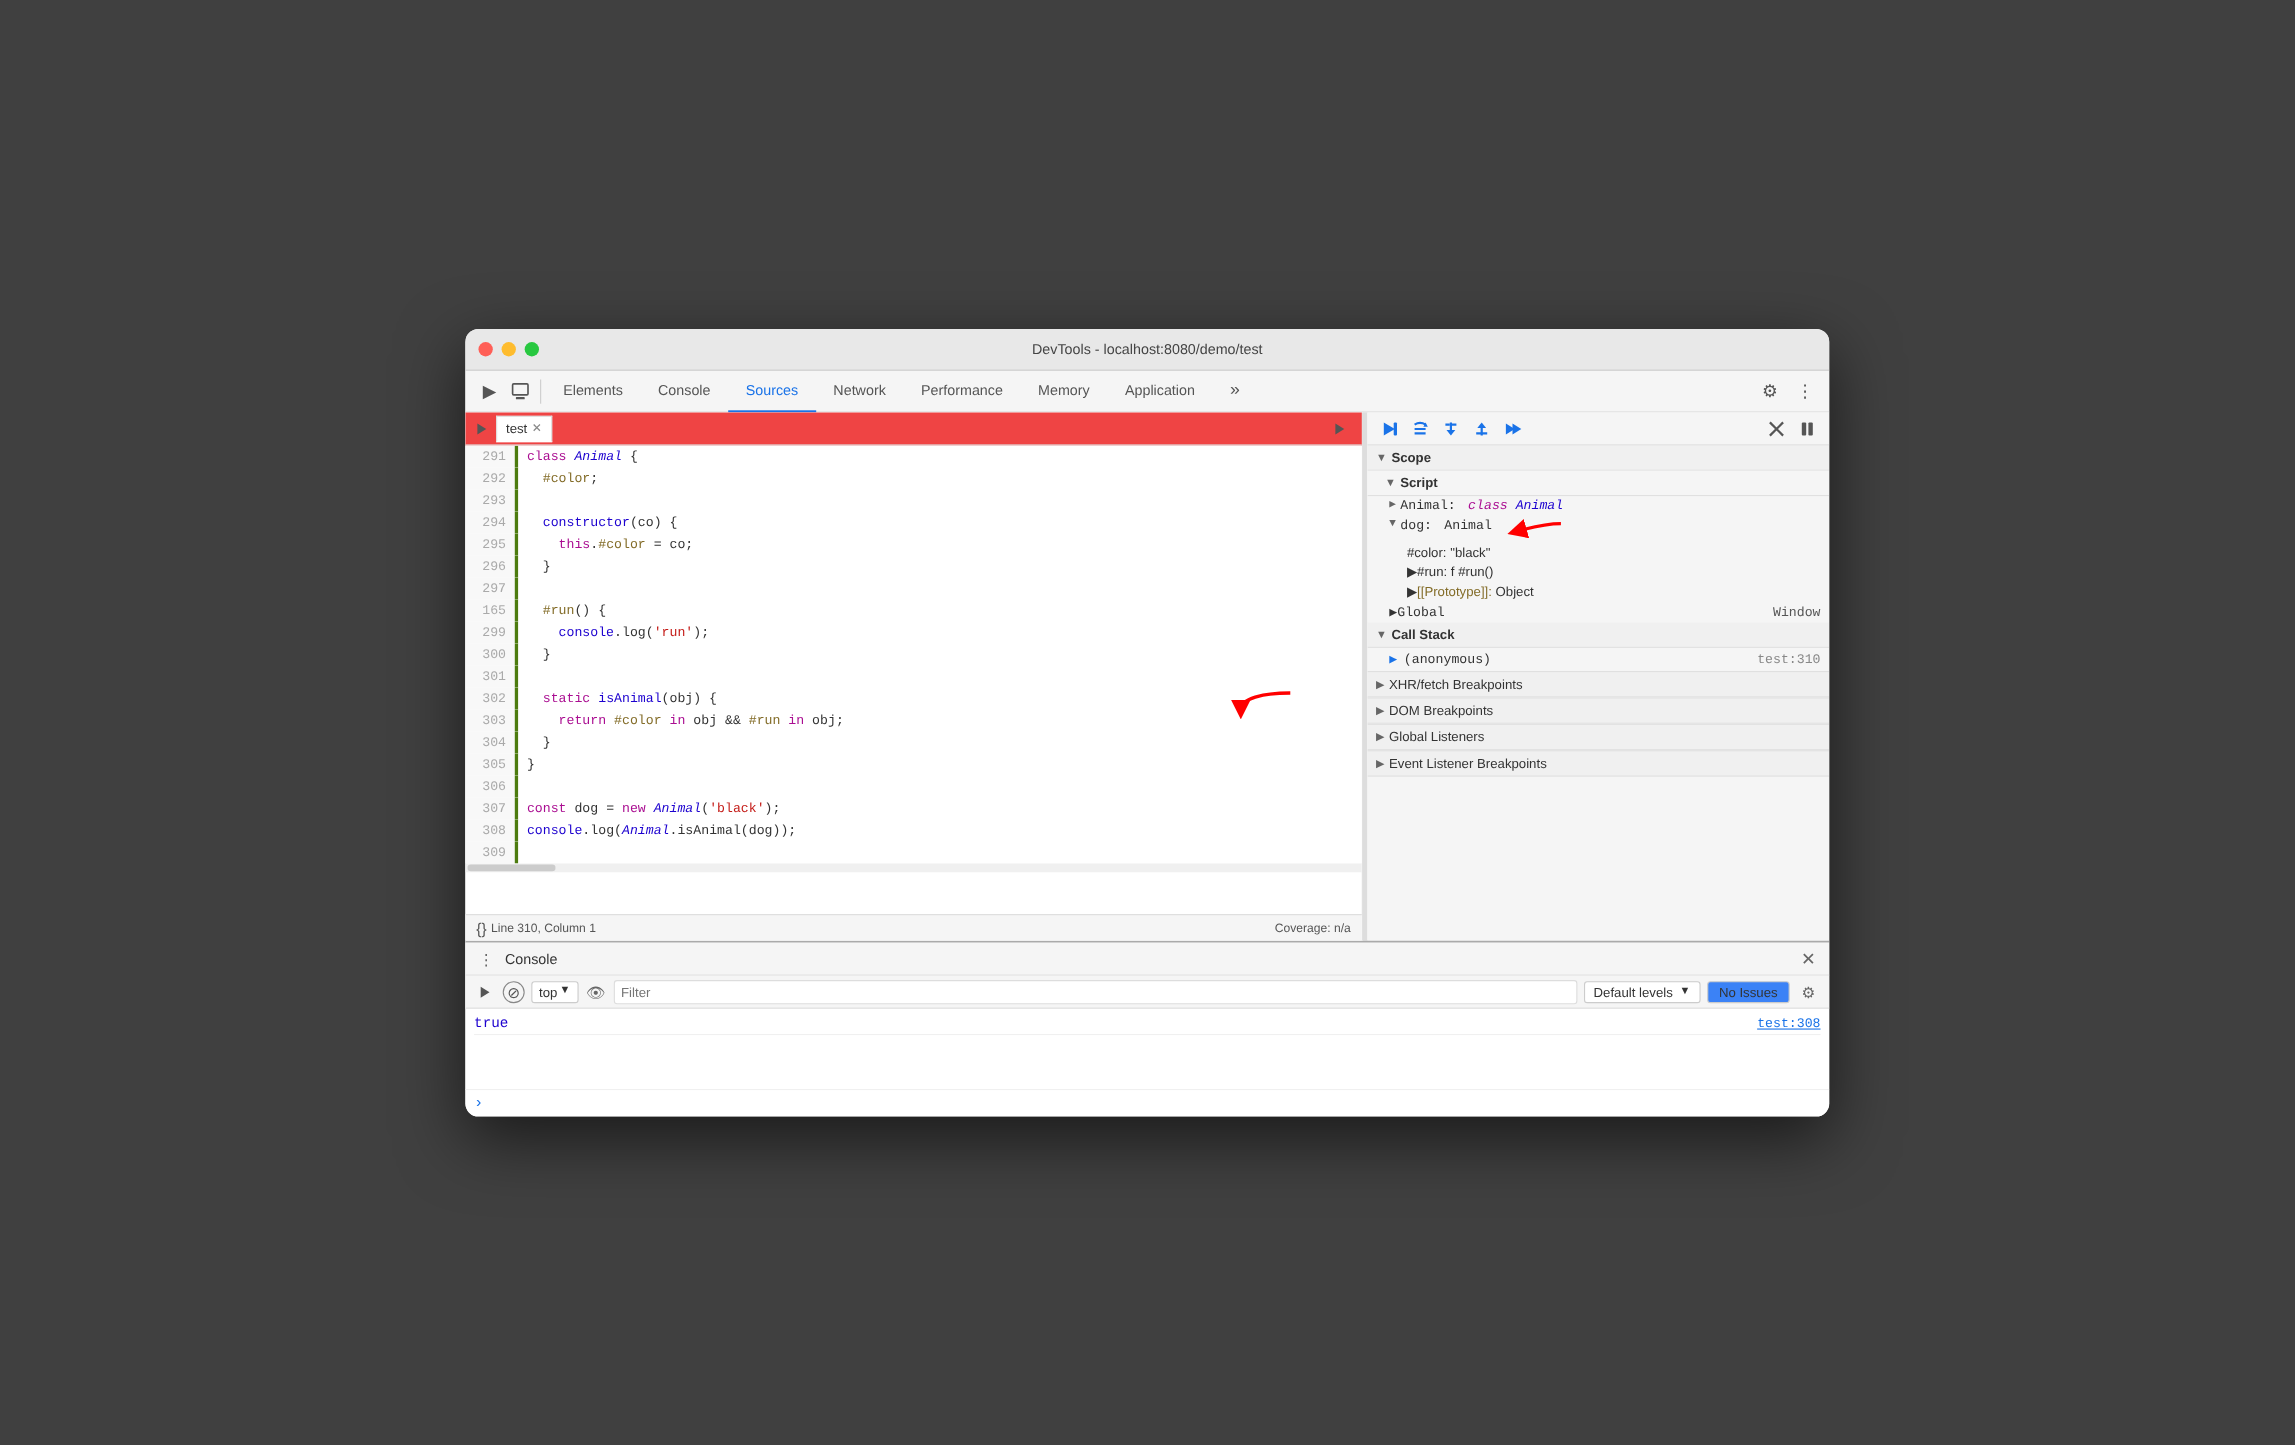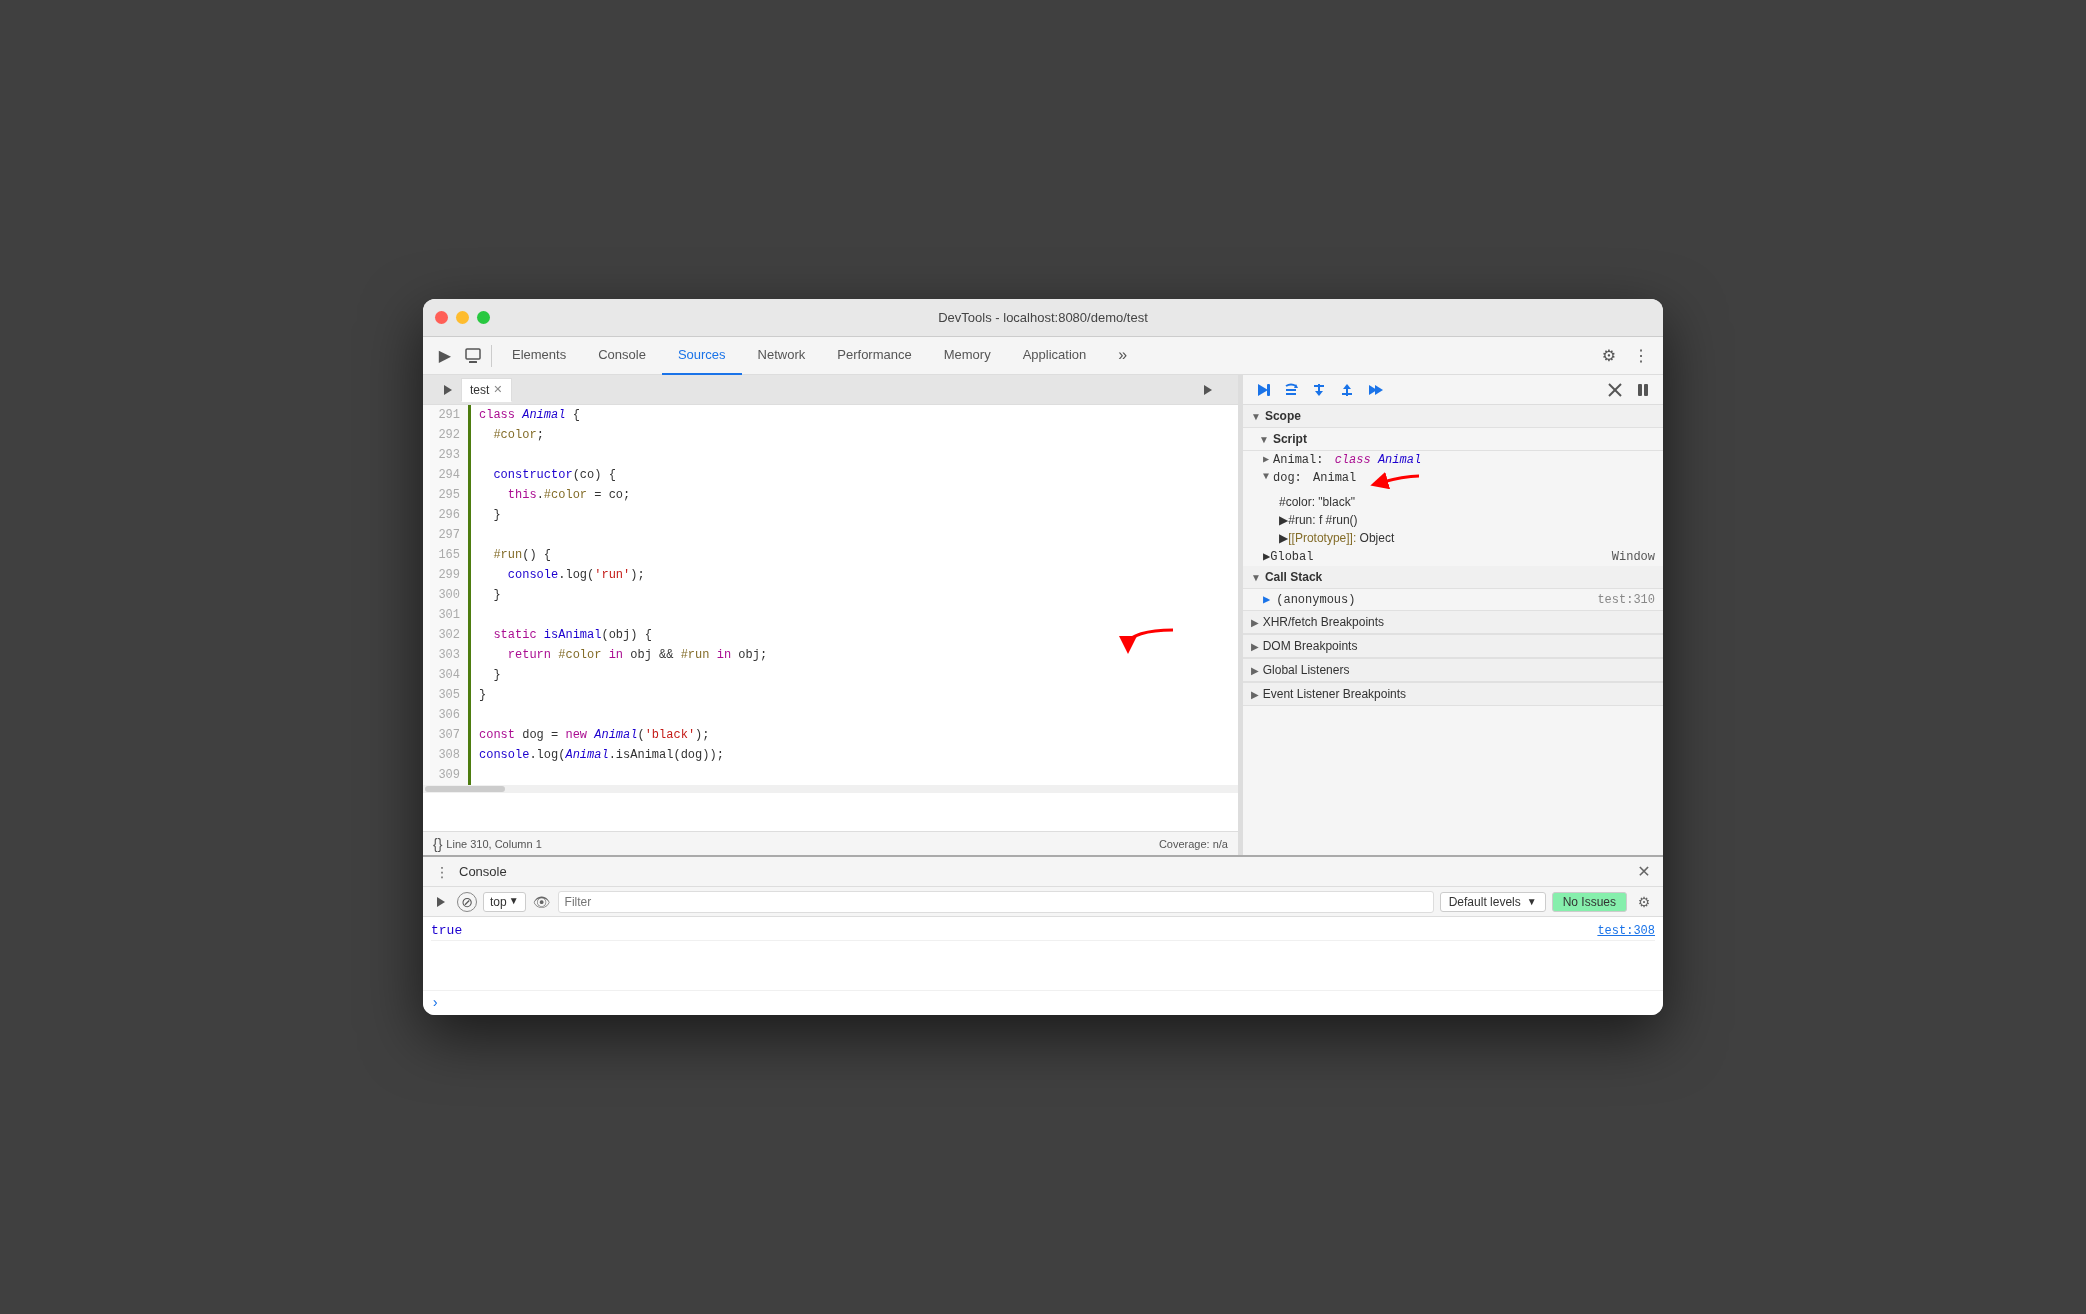--- a/index.html
+++ b/index.html
@@ -104,26 +104,26 @@
     }
     
     .sources-panel {
       flex: 1;
       background: #fff;
       border-right: 1px solid #ddd;
       display: flex;
       flex-direction: column;
     }
     .sources-tab-bar {
-      background: #e5e5e5;
+      background: #ef4444;
       border-bottom: 1px solid #ddd;
       height: 30px;
       display: flex;
       align-items: center;
-      padding: 0 16px;
+      padding: 0 6px;
       gap: 4px;
     }
     .sources-tab-run {
       width: 18px;
       height: 18px;
       display: flex;
       align-items: center;
       justify-content: center;
       cursor: pointer;
       font-size: 11px;
@@ -408,21 +408,21 @@
       font-size: 12px; color: #333; cursor: pointer;
       padding: 2px 8px;
       border: 1px solid #ccc; border-radius: 3px;
       background: #fff;
     }
     .no-issues-btn {
       display: flex; align-items: center;
       font-size: 12px; color: #333; cursor: pointer;
       padding: 2px 10px;
       border: 1px solid #ccc; border-radius: 3px;
-      background: #86efac;
+      background: #3b82f6;
     }
     .console-settings-btn {
       margin-left: auto;
       width: 22px; height: 22px;
       display: flex; align-items: center; justify-content: center;
       cursor: pointer; font-size: 14px; color: #666;
     }
     .console-output {
       flex: 1;
       overflow: auto;

